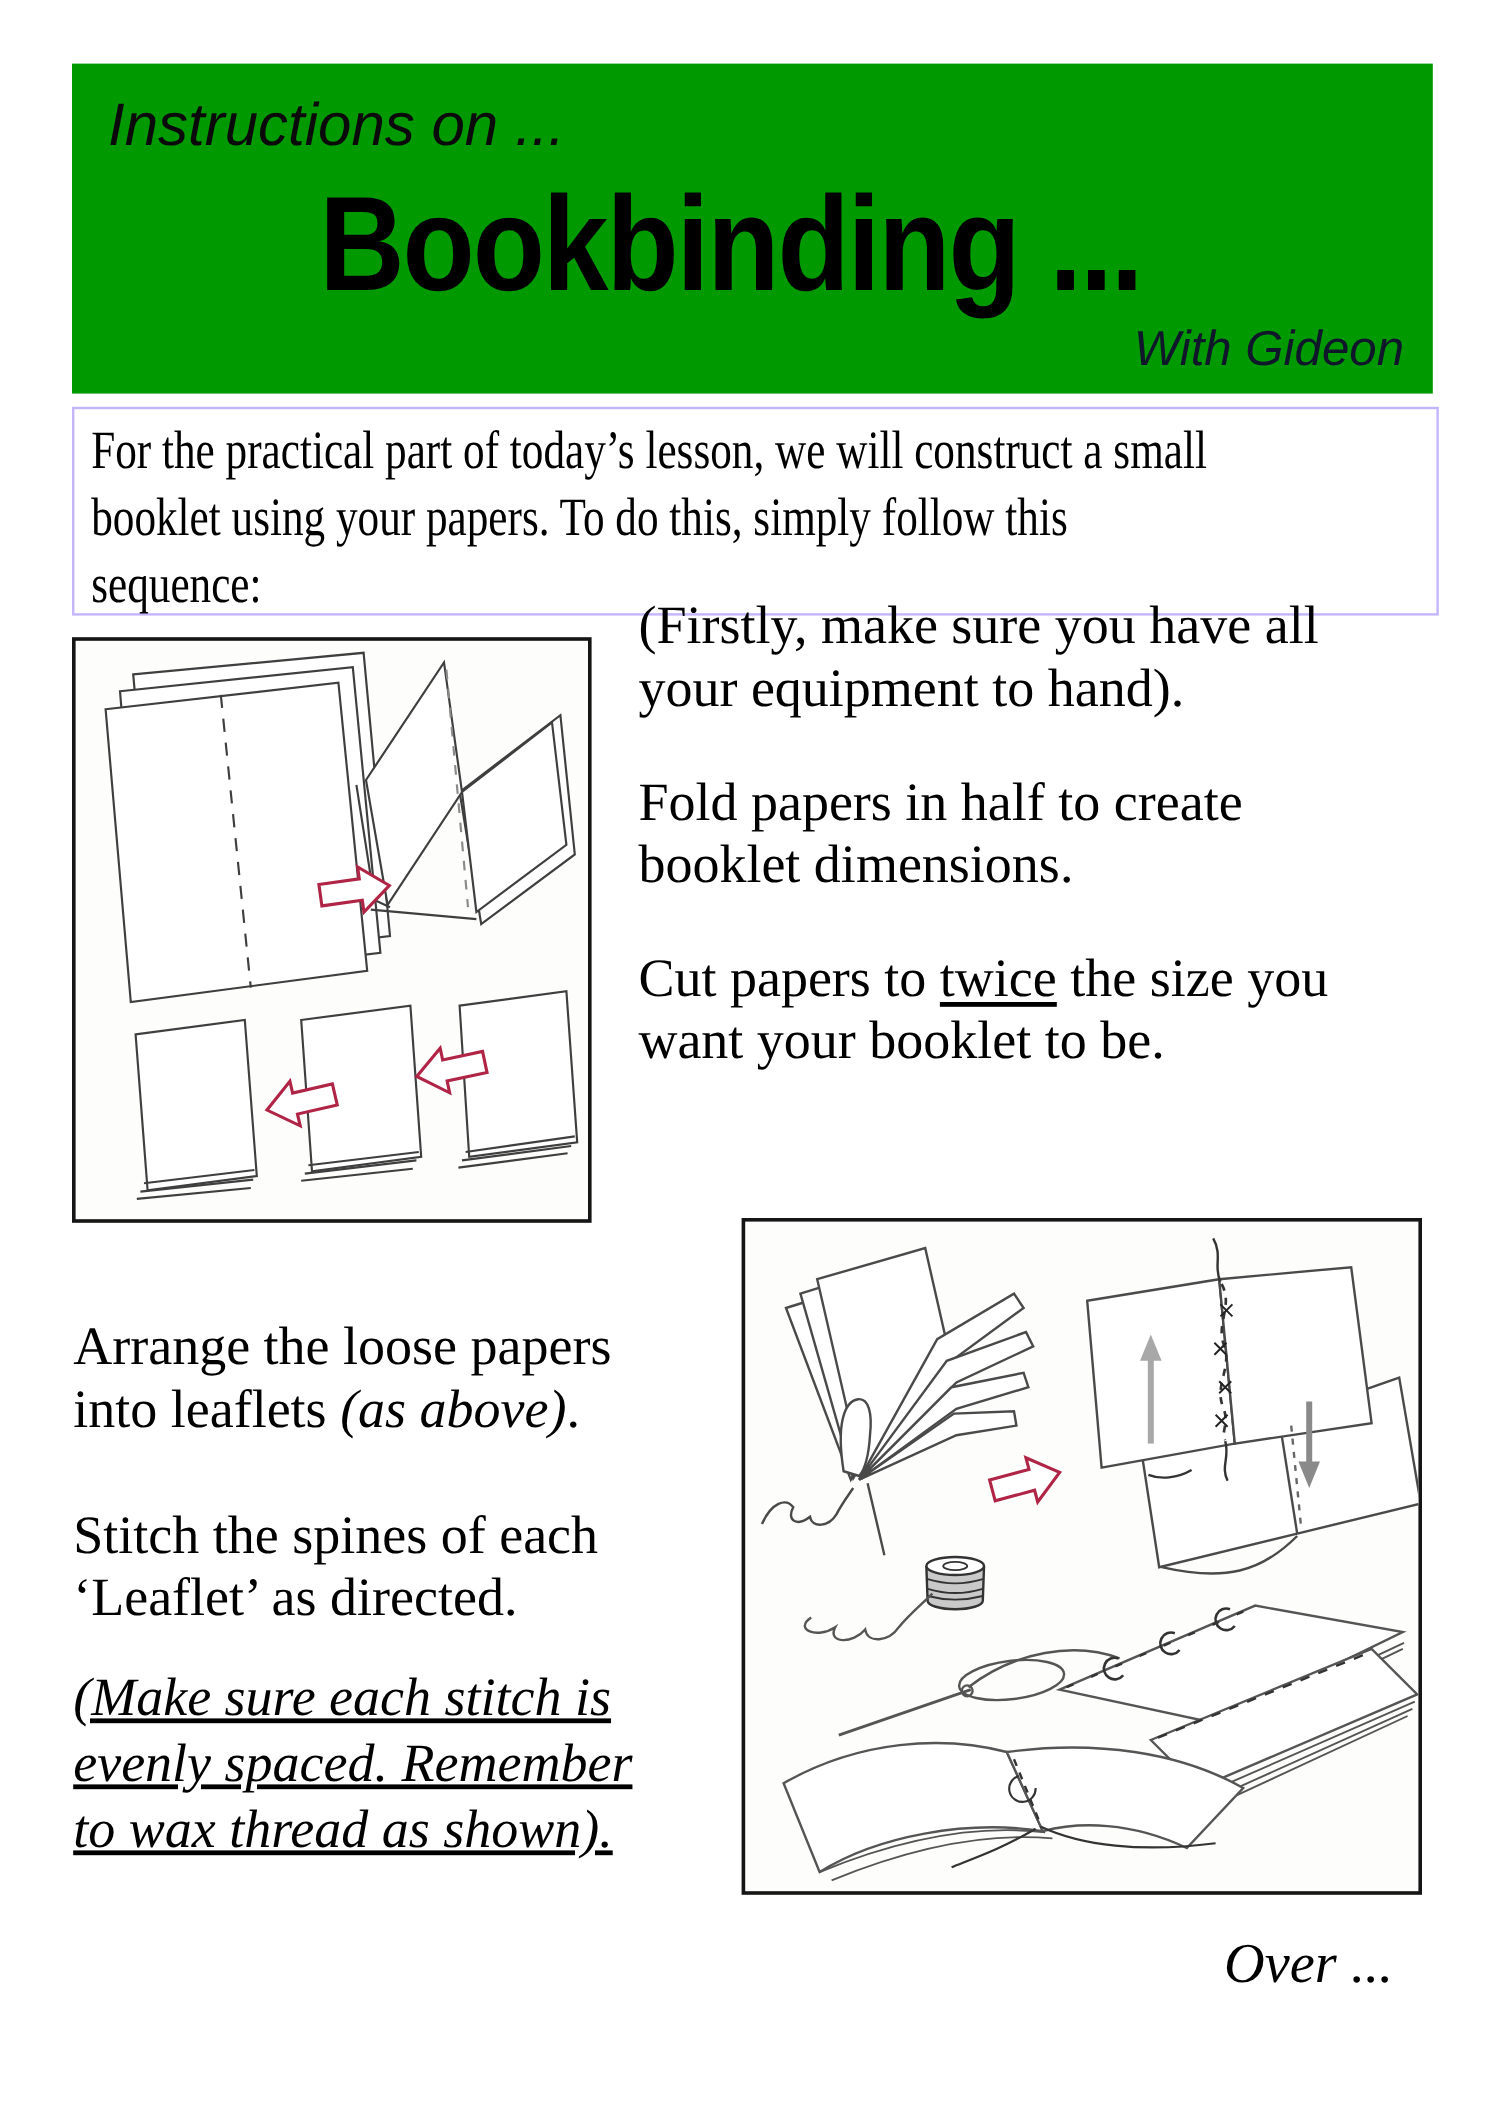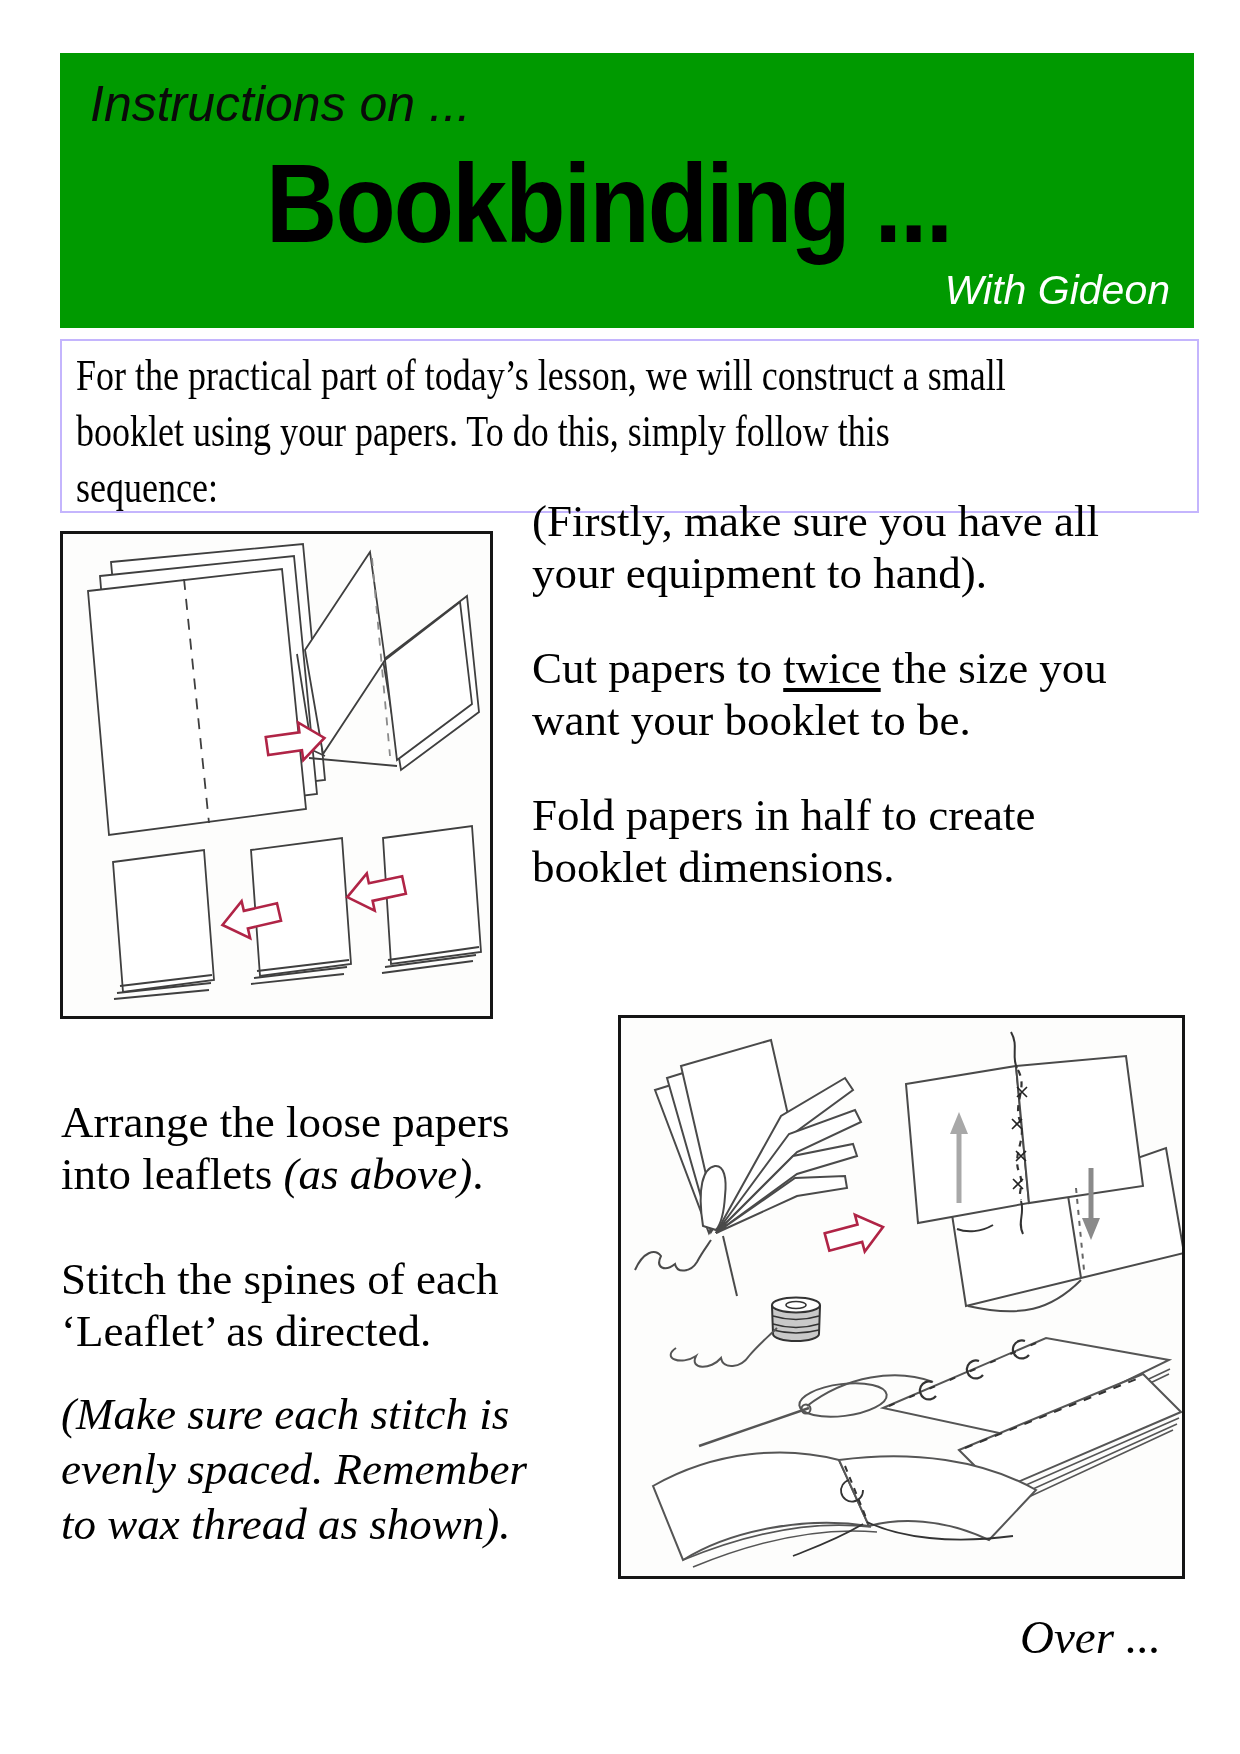--- a/index.html
+++ b/index.html
@@ -8,39 +8,39 @@
     font-family:"Liberation Serif", serif;color:#000;overflow:hidden;
   }
   
   .green-header{position:absolute;left:60px;top:53px;width:1134px;height:275px;background:#009a00;}
   .pretitle{position:absolute;left:30px;top:24px;font-family:"Liberation Sans",sans-serif;
     font-style:italic;font-size:50px;line-height:1.1;color:#0a0a0a;text-align:right;}
   .main-title{position:absolute;left:206px;top:92px;font-family:"Liberation Sans",sans-serif;
     font-weight:bold;font-size:112px;line-height:1.05;letter-spacing:-2px;color:#000;
     transform:scaleX(0.88);transform-origin:left top;white-space:nowrap;}
   .byline{position:absolute;right:24px;bottom:14px;font-family:"Liberation Sans",sans-serif;
-    font-style:italic;font-size:41px;color:#ffffff;text-align:right;}
+    font-style:italic;font-size:41px;color:#0f172a;text-align:right;}
   
   .intro-box{position:absolute;left:60px;top:339px;width:1139px;height:174px;
     border:2px solid #c4b5fd;box-sizing:border-box;background:#fff;}
   .intro-text{position:absolute;left:14px;top:6px;transform:scaleX(0.80);transform-origin:left top;}
   .intro-line{font-size:45px;line-height:56px;white-space:nowrap;}
   
   .figure-box{position:absolute;border:3px solid #151515;box-sizing:border-box;background:#fdfdfc;}
   #fig1{left:60px;top:531px;width:433px;height:488px;}
   #fig2{left:618px;top:1015px;width:567px;height:564px;}
   .figure-box svg{display:block;width:100%;height:100%;}
   
   .bodycol{position:absolute;}
   .bodycol p{margin:0;font-size:45px;line-height:52px;white-space:nowrap;}
   #col-right{left:532px;top:495px;}
   #col-right p + p{margin-top:43px;}
   #col-left{left:61px;top:1096px;}
   .gap1{margin-top:53px !important;}
-  .gap2{margin-top:30px !important;}
+  .gap2{margin-top:30px !important;text-decoration:underline;}
   .italic{font-style:italic;}
   .p-italic{font-style:italic;line-height:55px !important;}
   .u{text-decoration:underline;text-underline-offset:5px;}
   
   .over{position:absolute;right:79px;top:1610px;font-style:italic;font-size:47px;}
 </style>
 </head>
 <body>
 
 <div class="green-header">
@@ -92,22 +92,22 @@
       <polygon points="0,-9 34,-9 34,-19 58,0 34,19 34,9 0,9" transform="translate(216,378) rotate(167)" fill="#ffffff" stroke="#b02446" stroke-width="2.6"></polygon>
     </g>
     <g>
       <polygon points="0,-9 34,-9 34,-19 58,0 34,19 34,9 0,9" transform="translate(341,351) rotate(168)" fill="#ffffff" stroke="#b02446" stroke-width="2.6"></polygon>
     </g>
   </svg>
 </div>
 
 <div class="bodycol" id="col-right">
   <p><span>(Firstly, make sure you have all</span><br><span>your equipment to hand).</span></p>
+  <p><span>Fold papers in half to create</span><br><span>booklet dimensions.</span></p>
   <p><span>Cut papers to </span><span class="u">twice</span><span> the size you</span><br><span>want your booklet to be.</span></p>
-  <p><span>Fold papers in half to create</span><br><span>booklet dimensions.</span></p>
 </div>
 
 <div class="bodycol" id="col-left">
   <p><span>Arrange the loose papers</span><br><span>into leaflets </span><span class="italic">(as above)</span><span>.</span></p>
   <p class="gap1"><span>Stitch the spines of each</span><br><span>‘Leaflet’ as directed.</span></p>
   <p class="gap2 p-italic"><span>(Make sure each stitch is</span><br><span>evenly spaced. Remember</span><br><span>to wax thread as shown).</span></p>
 </div>
 
 <div class="figure-box" id="fig2">
   <svg viewBox="0 0 561 558">

